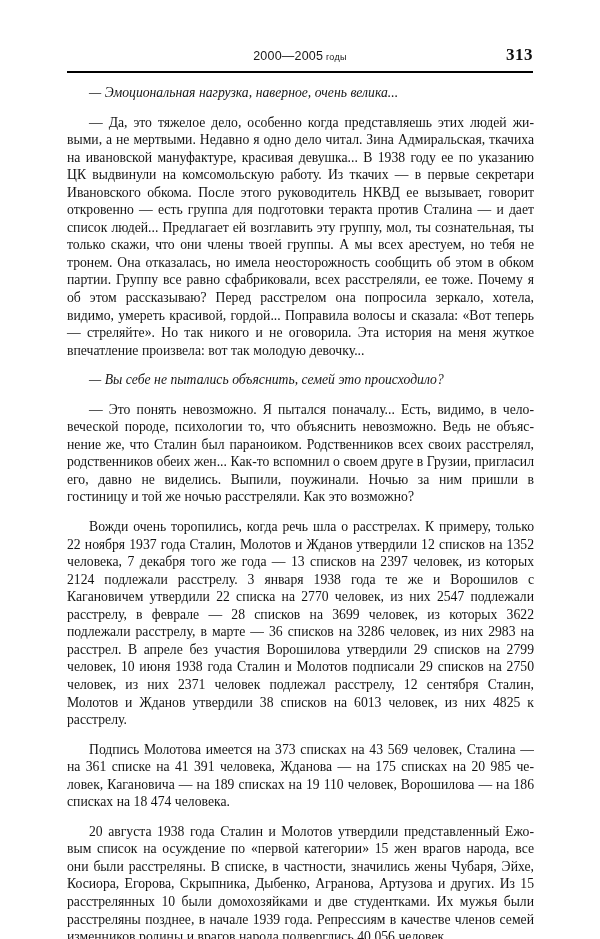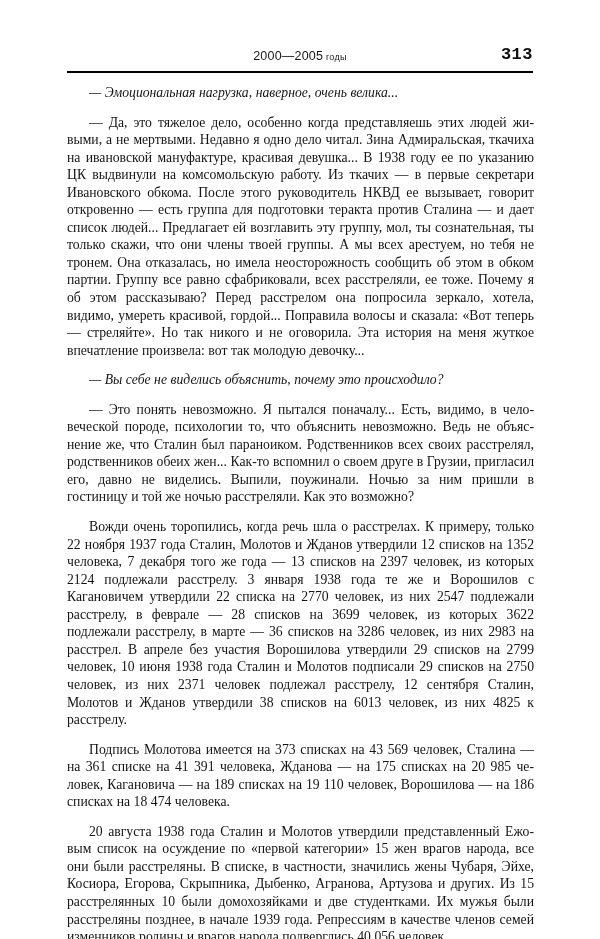--- a/index.html
+++ b/index.html
@@ -53,21 +53,21 @@
     font-size: 12.5px;
   }
   .head-title .head-word {
     font-size: 9px;
     letter-spacing: 0.3px;
   }
   .folio {
     position: absolute;
     right: 0;
     top: -2px;
-    font-family: Liberation Mono, monospace;
+    font-family: Liberation Serif, serif;
     font-size: 17px;
     font-weight: bold;
     letter-spacing: 0.5px;
     color: #111111;
   }
   .head-rule {
     position: absolute;
     left: 67px;
     top: 71px;
     width: 466px;
@@ -111,21 +111,21 @@
     <div class="running-head-inner">
       <div class="head-title"><span class="head-years">2000—2005</span><span class="head-word"> <span>годы</span></span></div>
       <div class="folio">313</div>
     </div>
   </div>
   <div class="head-rule"></div>
 
   <div class="text-block">
     <p class="para q">— Эмоциональная нагрузка, наверное, очень велика...</p>
     <p class="para">— Да, это тяжелое дело, особенно когда представляешь этих людей жи­выми, а не мертвыми. Недавно я одно дело читал. Зина Адмиральская, тка­чиха на ивановской мануфактуре, красивая девушка... В 1938 году ее по указанию ЦК выдвинули на комсомольскую работу. Из ткачих — в первые секретари Ивановского обкома. После этого руководитель НКВД ее вызы­вает, говорит откровенно — есть группа для подготовки теракта против Сталина — и дает список людей... Предлагает ей возглавить эту группу, мол, ты сознательная, ты только скажи, что они члены твоей группы. А мы всех арестуем, но тебя не тронем. Она отказалась, но имела неосторож­ность сообщить об этом в обком партии. Группу все равно сфабриковали, всех расстреляли, ее тоже. Почему я об этом рассказываю? Перед расстре­лом она попросила зеркало, хотела, видимо, умереть красивой, гордой... Поправила волосы и сказала: «Вот теперь — стреляйте». Но так никого и не оговорила. Эта история на меня жуткое впечатление произвела: вот так мо­лодую девочку...</p>
-    <p class="para q">— Вы себе не виделись объяснить, почему это происходило?</p>
+    <p class="para q">— Вы себе не пытались объяснить, семей это происходило?</p>
     <p class="para">— Это понять невозможно. Я пытался поначалу... Есть, видимо, в чело­веческой породе, психологии то, что объяснить невозможно. Ведь не объяс­нение же, что Сталин был параноиком. Родственников всех своих расстре­лял, родственников обеих жен... Как-то вспомнил о своем друге в Грузии, пригласил его, давно не виделись. Выпили, поужинали. Ночью за ним при­шли в гостиницу и той же ночью расстреляли. Как это возможно?</p>
     <p class="para">Вожди очень торопились, когда речь шла о расстрелах. К примеру, только 22 ноября 1937 года Сталин, Молотов и Жданов утвердили 12 спис­ков на 1352 человека, 7 декабря того же года — 13 списков на 2397 человек, из которых 2124 подлежали расстрелу. 3 января 1938 года те же и Вороши­лов с Кагановичем утвердили 22 списка на 2770 человек, из них 2547 под­лежали расстрелу, в феврале — 28 списков на 3699 человек, из которых 3622 подлежали расстрелу, в марте — 36 списков на 3286 человек, из них 2983 на расстрел. В апреле без участия Ворошилова утвердили 29 списков на 2799 человек, 10 июня 1938 года Сталин и Молотов подписали 29 спис­ков на 2750 человек, из них 2371 человек подлежал расстрелу, 12 сентября Сталин, Молотов и Жданов утвердили 38 списков на 6013 человек, из них 4825 к расстрелу.</p>
     <p class="para">Подпись Молотова имеется на 373 списках на 43 569 человек, Сталина — на 361 списке на 41 391 человека, Жданова — на 175 списках на 20 985 че­ловек, Кагановича — на 189 списках на 19 110 человек, Ворошилова — на 186 списках на 18 474 человека.</p>
     <p class="para">20 августа 1938 года Сталин и Молотов утвердили представленный Ежо­вым список на осуждение по «первой категории» 15 жен врагов народа, все они были расстреляны. В списке, в частности, значились жены Чубаря, Эйхе, Косиора, Егорова, Скрыпника, Дыбенко, Агранова, Артузова и других. Из 15 расстрелянных 10 были домохозяйками и две студентками. Их мужья были расстреляны позднее, в начале 1939 года. Репрессиям в качестве членов семей изменников родины и врагов народа подверглись 40 056 человек.</p>
     <p class="para q">— Светлана Аллилуева возлагает большую года вины на Берию...</p>
   </div>
 
 </div>
 
 </body></html>

